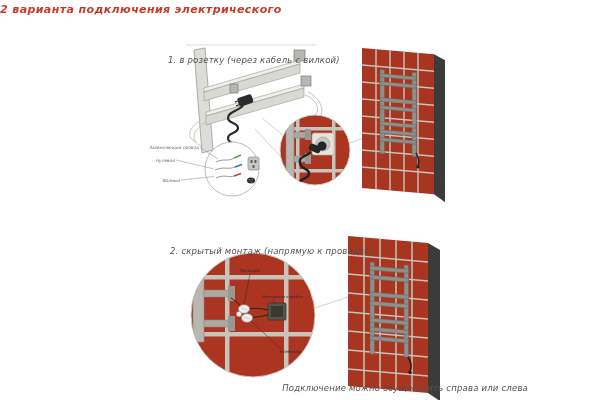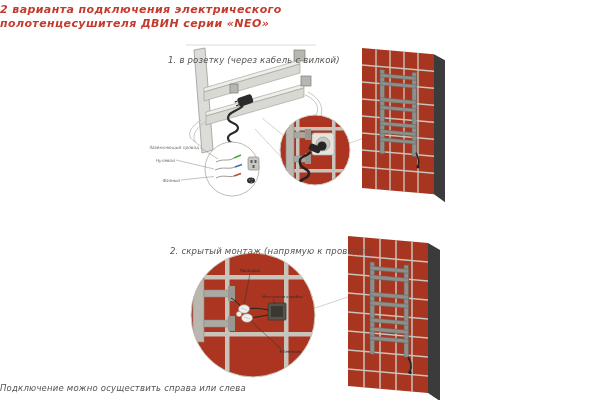--- a/index.html
+++ b/index.html
@@ -11,21 +11,21 @@
     position:absolute;top:3px;left:0;width:600px;text-align:left;
     color:#c43a2c;font-size:11px;line-height:14px;font-style:italic;font-weight:bold;
     letter-spacing:.4px;
   }
   .sec-heading{
     position:absolute;color:#55514e;font-size:8.5px;font-style:italic;letter-spacing:.2px;margin-top:24px;
   }
   .sec1-h{left:168px;top:31px;}
   .sec2-h{left:170px;top:222px;}
   .caption{
-    position:absolute;top:383px;left:0;width:528px;text-align:left;
+    position:absolute;top:383px;left:0;width:528px;text-align:right;
     color:#55514e;font-size:8.5px;font-style:italic;letter-spacing:.2px;
   }
   svg{position:absolute;left:0;top:0;}
   svg text{font-family:"DejaVu Sans",sans-serif;}
 </style>
 </head>
 <body>
 
 <div class="canvas">
 
@@ -224,20 +224,19 @@
           <rect x="22" y="89" width="38.5" height="4"></rect>
         <rect x="22" y="98" width="38.5" height="4"></rect>
       </g>
       <path d="M60,116 q5,7 2,14" fill="none" stroke="#222222" stroke-width="1.7"></path>
       <circle cx="62" cy="131" r="1.7" fill="#222222"></circle>
     </g>
   </svg>
 
   <div class="title">
     <div>2 варианта подключения электрического</div>
-    <div>полотенцесушителя ДВИН серии «NEO»</div>
   </div>
 
   <div class="sec-heading sec1-h">1. в розетку (через кабель с вилкой)</div>
   <div class="sec-heading sec2-h">2. скрытый монтаж (напрямую к проводке)</div>
 
   <div class="caption">Подключение можно осуществить справа или слева</div>
 </div>
 
 </body></html>

